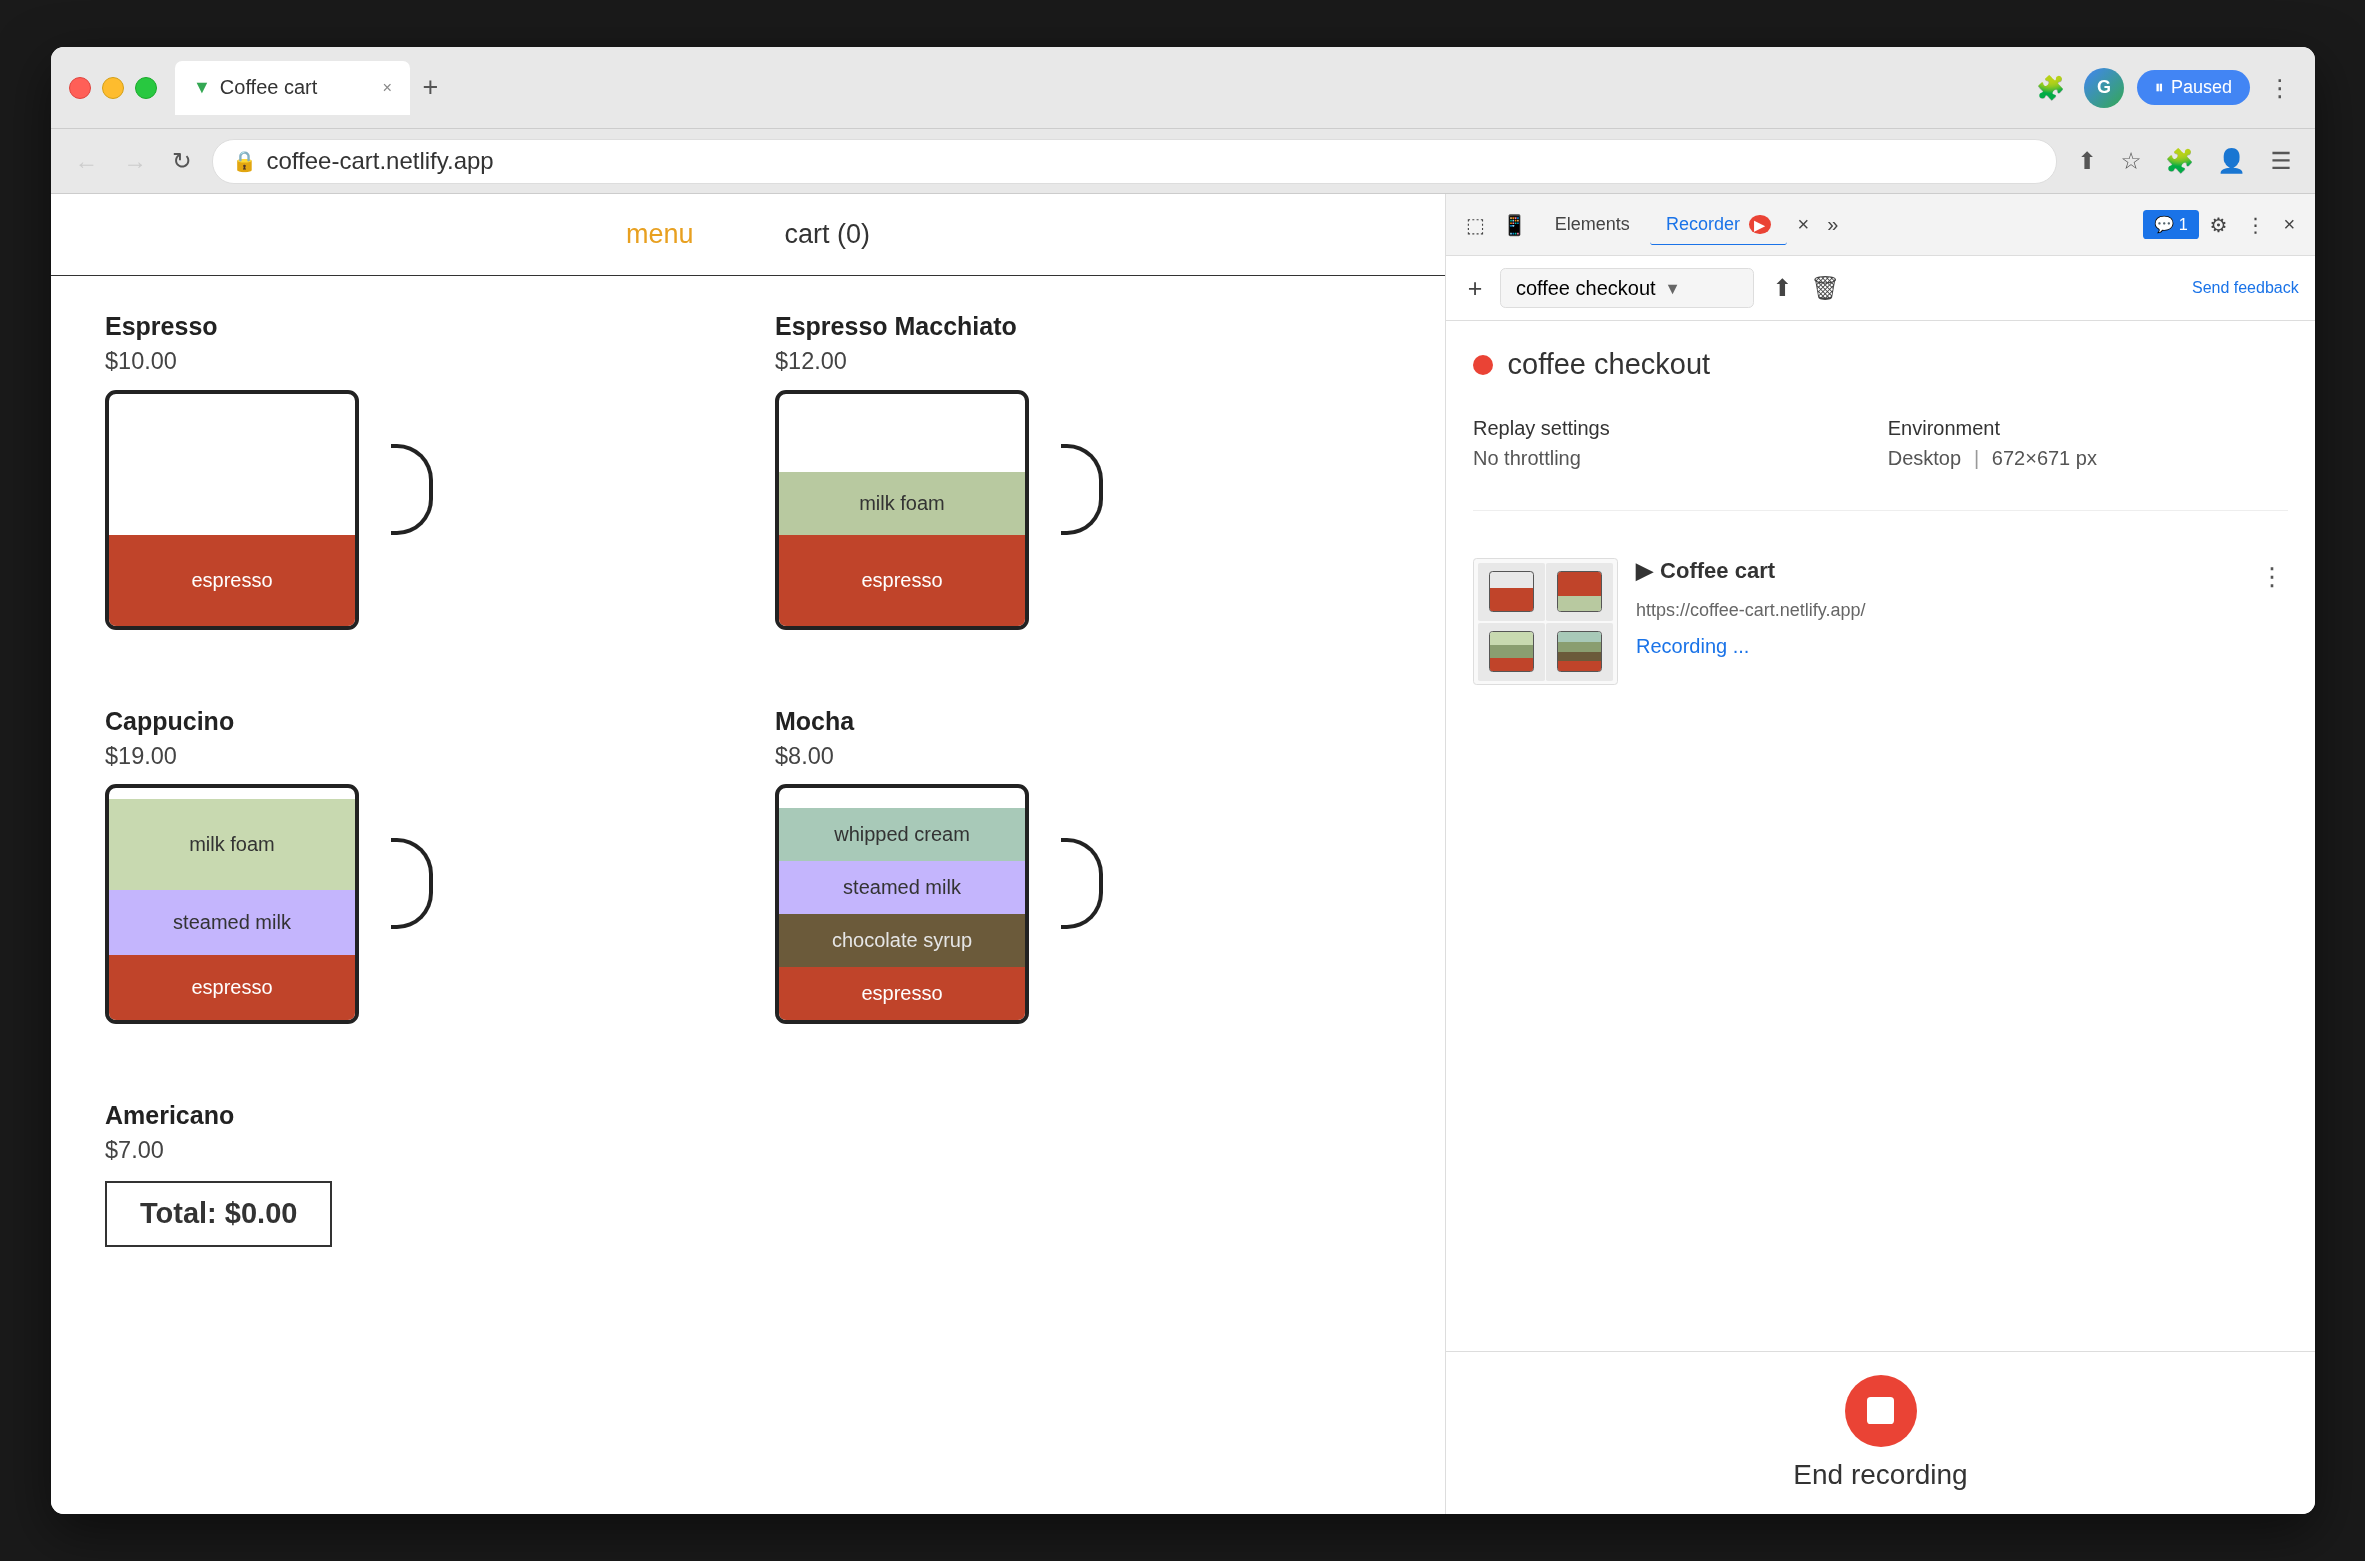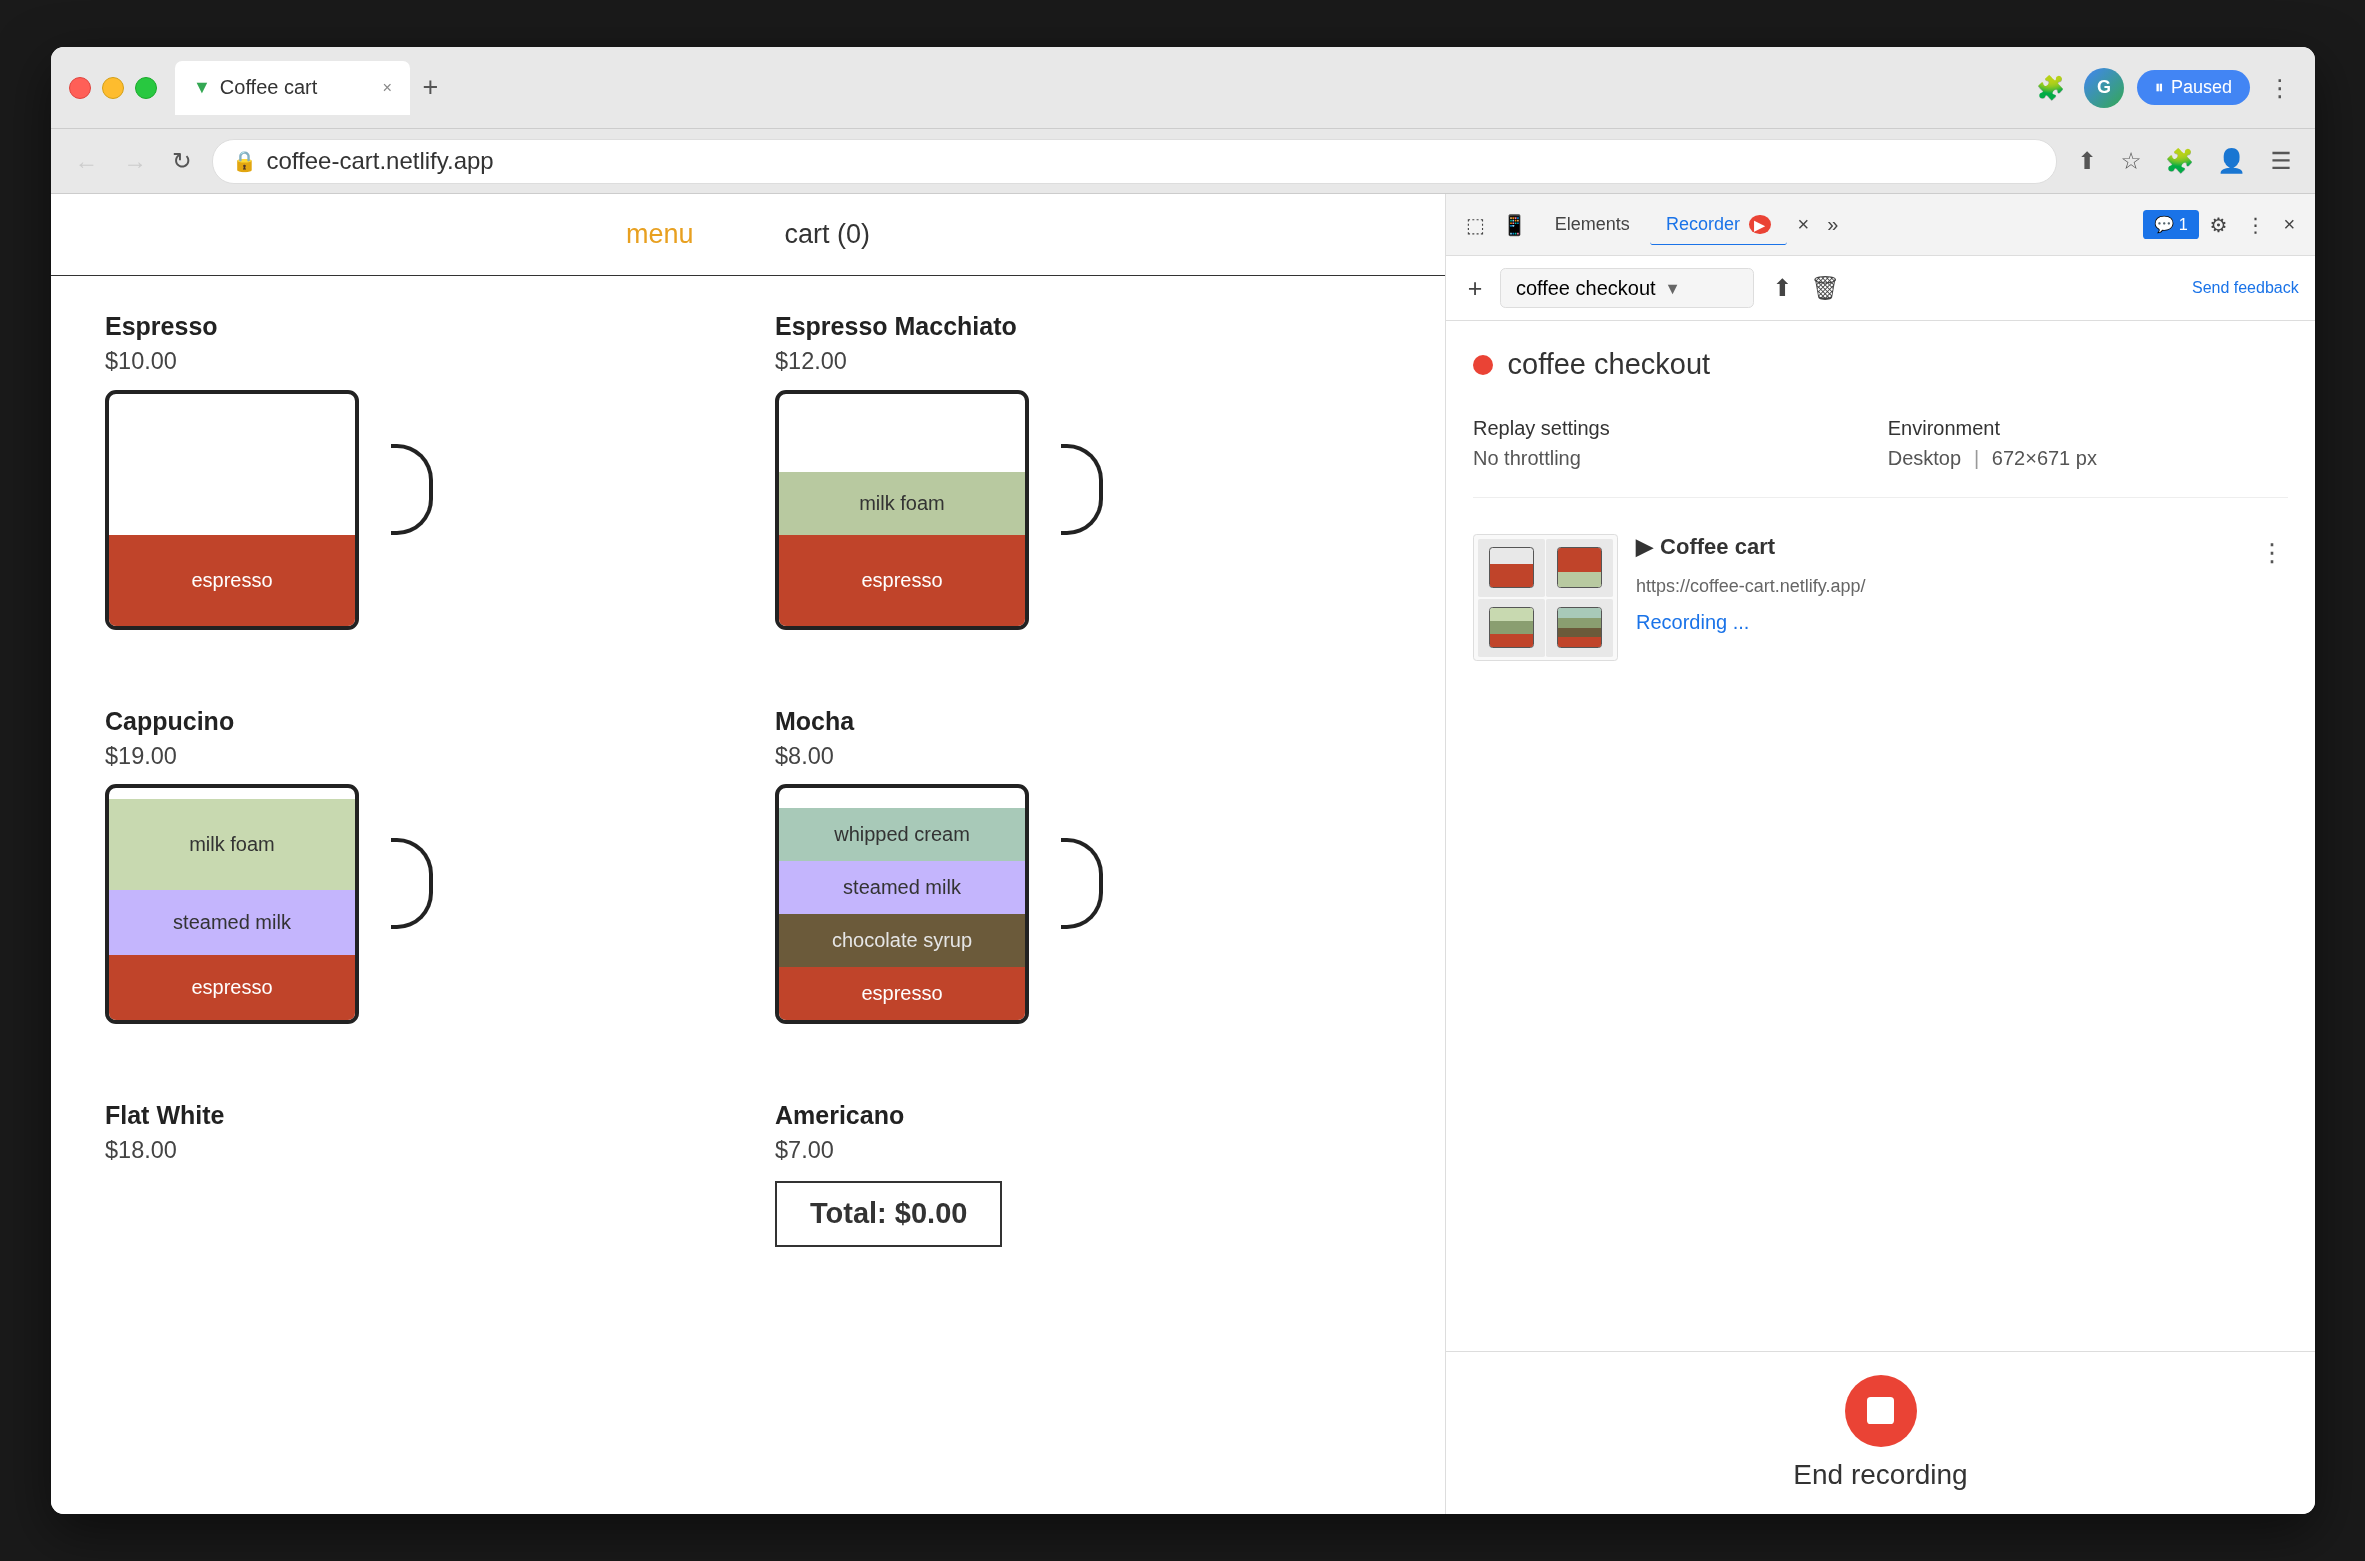--- a/index.html
+++ b/index.html
@@ -402,22 +402,22 @@
     .recording-name {
       font-size: 29px;
       font-weight: 500;
       color: #333;
     }
 
     .replay-section {
       display: grid;
       grid-template-columns: 1fr 1fr;
       gap: 14.5px;
-      margin-bottom: 27px;
-      padding-bottom: 27px;
+      margin-bottom: 38px;
+      padding-bottom: 40px;
       border-bottom: 0.9px solid #eee;
     }
     .replay-label {
       font-size: 20px;
       font-weight: 500;
       color: #333;
       margin-bottom: 7.2px;
     }
     .replay-value {
       font-size: 20px;
@@ -638,24 +638,20 @@
                   <div class="cup-layer layer-espresso" style="height:53px;">espresso</div>
                   <div class="cup-layer layer-chocolate-syrup" style="height:53px;">chocolate syrup</div>
                   <div class="cup-layer layer-steamed-milk" style="height:53px;">steamed milk</div>
                   <div class="cup-layer layer-whipped-cream" style="height:53px;">whipped cream</div>
                 </div>
               </div>
               <div class="cup-handle"></div>
             </div>
           </div>
 
-          <div class="product-item">
-            <div class="product-name">Flat White</div>
-            <div class="product-price">$18.00</div>
-          </div>
 
           <div class="product-item">
             <div class="product-name">Americano</div>
             <div class="product-price">$7.00</div>
             <div style="margin-top: 9px;">
               <div class="total-overlay">Total: $0.00</div>
             </div>
           </div>
 
         </div>

